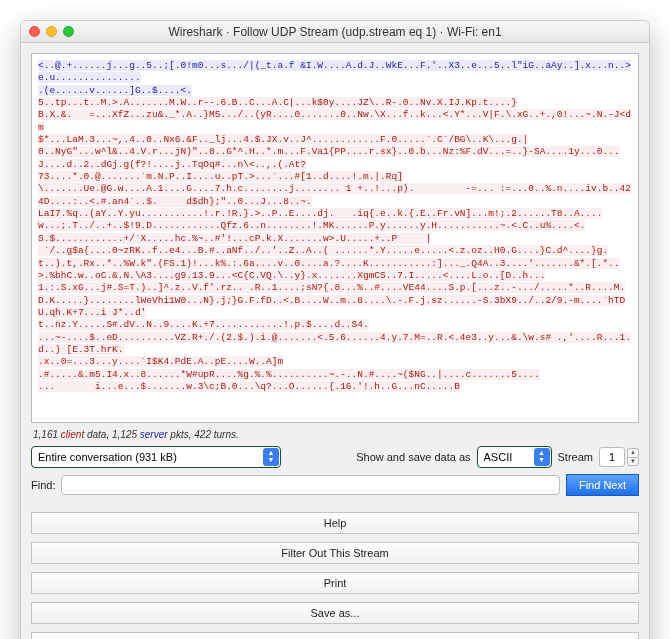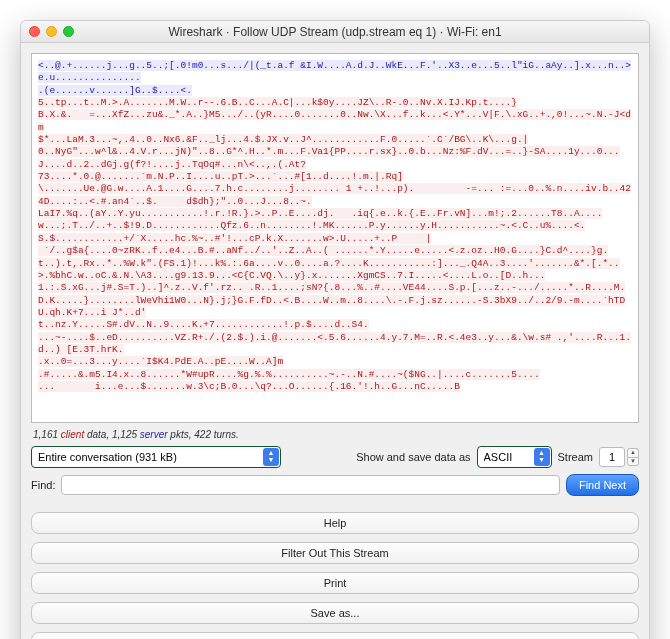--- a/index.html
+++ b/index.html
@@ -121,21 +121,21 @@
   input.find {
     flex:1;
     border:1px solid #bbb;
     border-radius: 4px;
     padding: 3px 5px;
     background:#fff;
   }
   button.mac {
     background: linear-gradient(#fdfdfd,#f1f1f1);
     border:1px solid #c5c5c5;
-    border-radius: 8px;
+    border-radius: 0;
     padding: 3px 12px;
     font-size: 11px;
     color:#222;
     height: 22px;
   }
   button.mac.primary {
     background: linear-gradient(#5ea3ff,#1e6fe8);
     border:1px solid #1859c1;
     color:#fff;
   }

